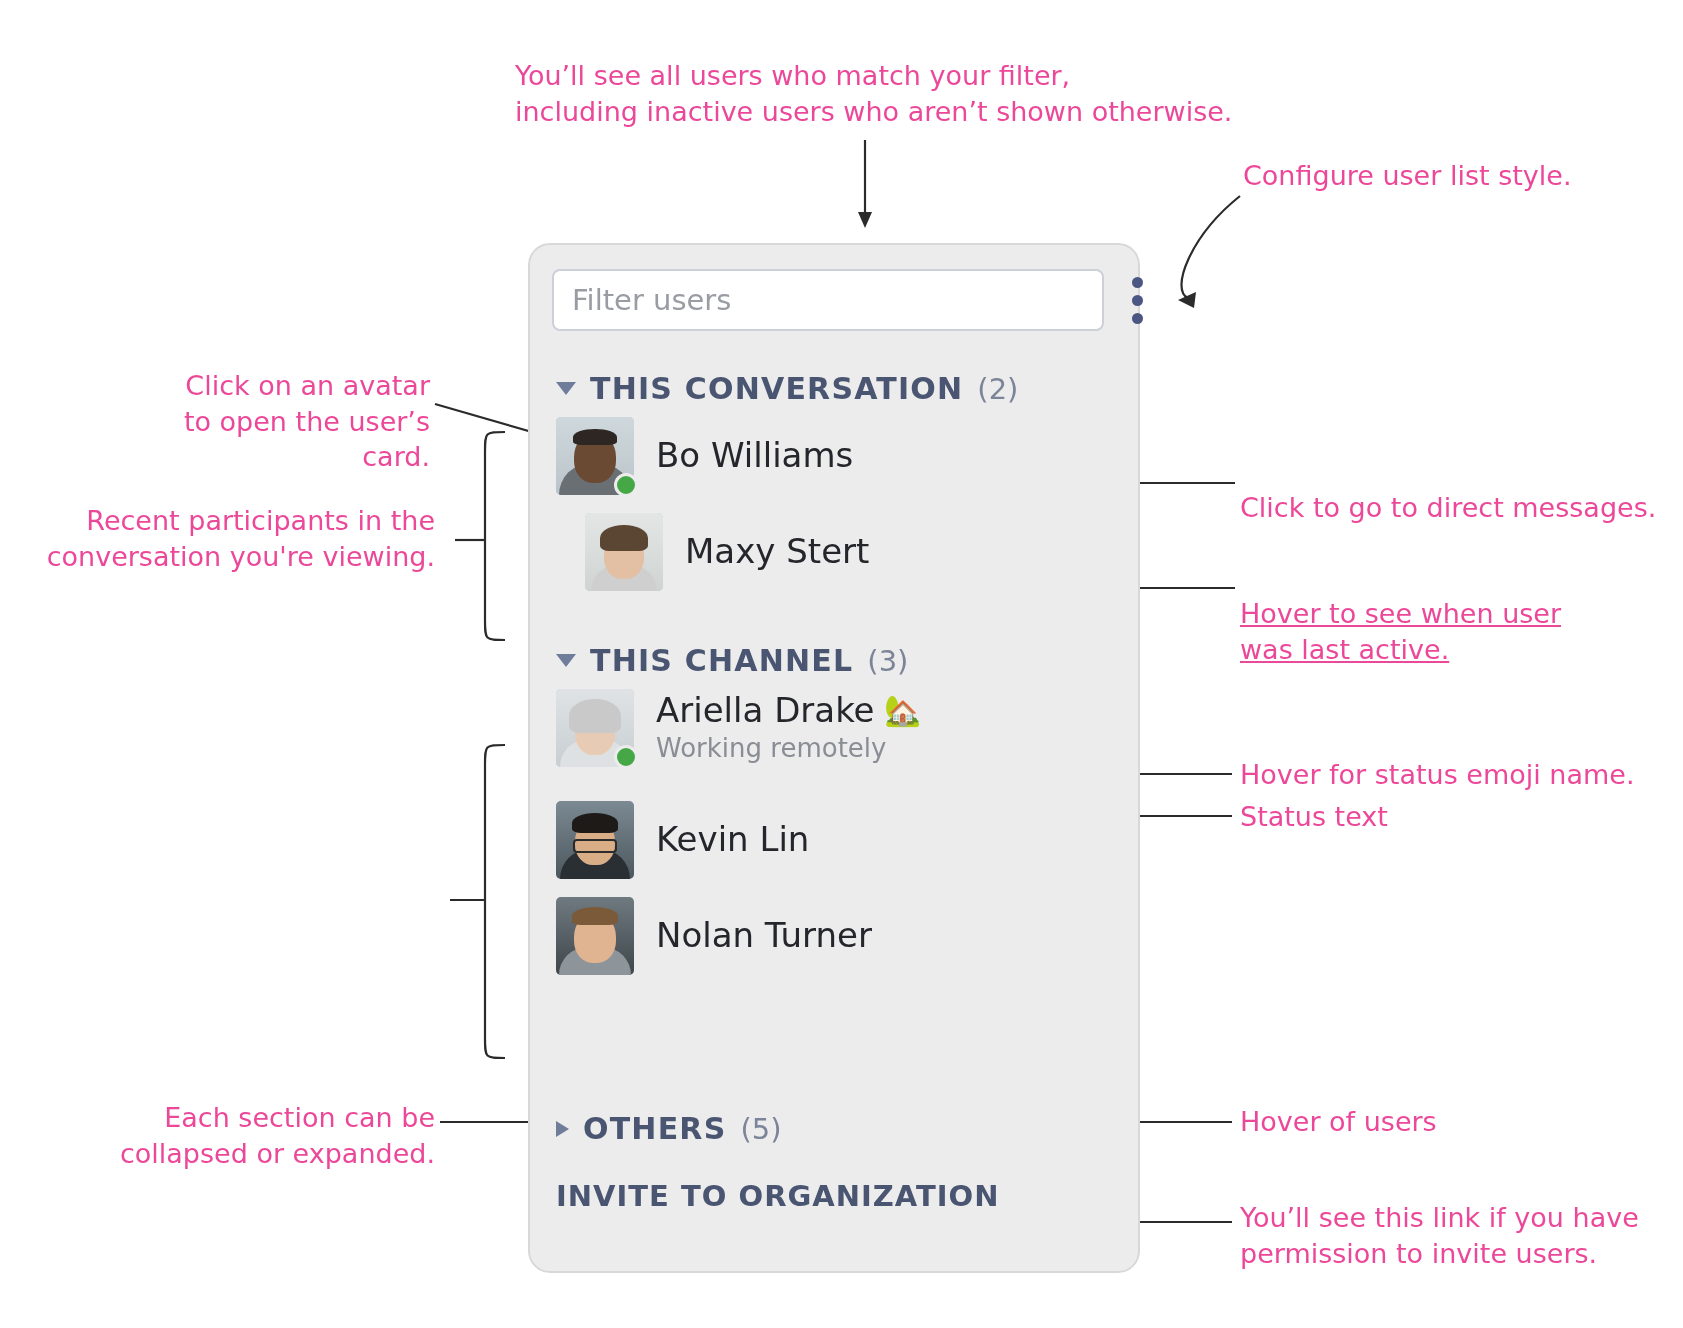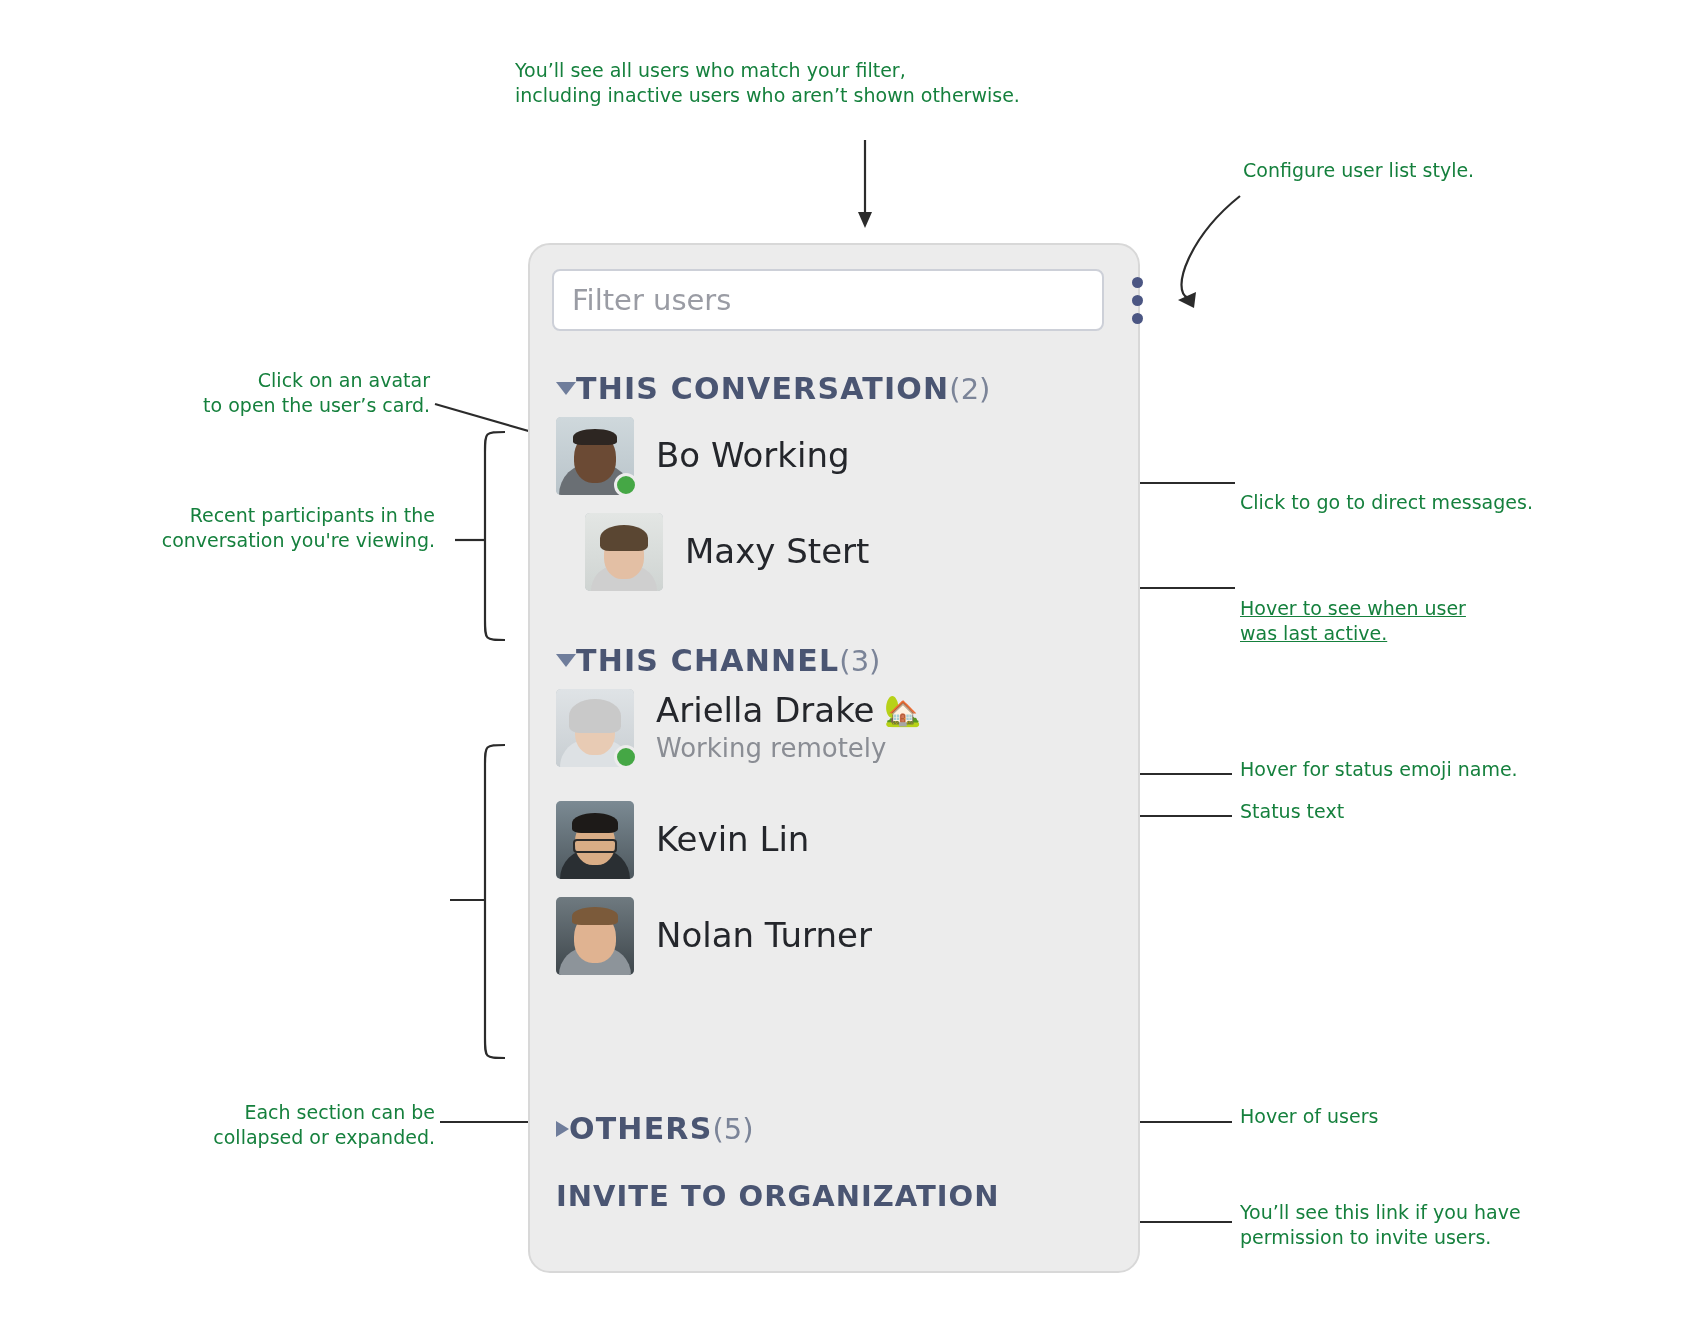--- a/index.html
+++ b/index.html
@@ -12,22 +12,22 @@
     position: relative;
     width: 1683px;
     height: 1328px;
     overflow: hidden;
     background: #ffffff;
   }
 
   
   .anno {
     position: absolute;
-    color: #15803d;
-    font-size: 19px;
+    color: #ec4899;
+    font-size: 27px;
     line-height: 1.32;
     font-family: "DejaVu Sans", sans-serif;
     white-space: pre-line;
   }
   .anno.right { text-align: left; }
   .anno.left  { text-align: right; }
   .anno.center { text-align: left; }
 
   
   #lines {
@@ -84,20 +84,21 @@
     border-radius: 50%;
     background: #4b5683;
   }
 
   
   .section-head {
     position: absolute;
     left: 26px;
     display: flex;
     align-items: center;
+    gap: 14px;
     cursor: pointer;
     user-select: none;
   }
   .tri {
     width: 0; height: 0;
     border-left: 13px solid #6f7d9b;
     border-top: 8px solid transparent;
     border-bottom: 8px solid transparent;
   }
   .tri.down {
@@ -299,21 +300,21 @@
             <div class="bg" style="background:linear-gradient(180deg,#cfd8dc 0%,#b9c4ca 100%);"></div>
             <div class="body" style="bottom:0; width:72px; height:32px; background:#6a6f74;"></div>
             <div class="head" style="top:16px; width:42px; height:50px; background:#6b4a34;"></div>
             <div class="hair" style="top:12px; width:44px; height:16px; background:#2d2622;"></div>
           </div>
         </div>
         <div class="presence"></div>
       </div>
       <div class="names">
         <div class="uname">
-          <span>Bo Working</span>
+          <span>Bo Williams</span>
         </div>
       </div>
     </div>
 
     <div class="user-row" style="top:268px;margin-left:29px;">
       <div class="avatar-wrap">
         <div class="avatar">
           <div class="face">
             <div class="bg" style="background:linear-gradient(180deg,#e3e6e4 0%,#cfd4d2 100%);"></div>
             <div class="body" style="bottom:0; width:66px; height:26px; background:#cfcfcf;"></div>

